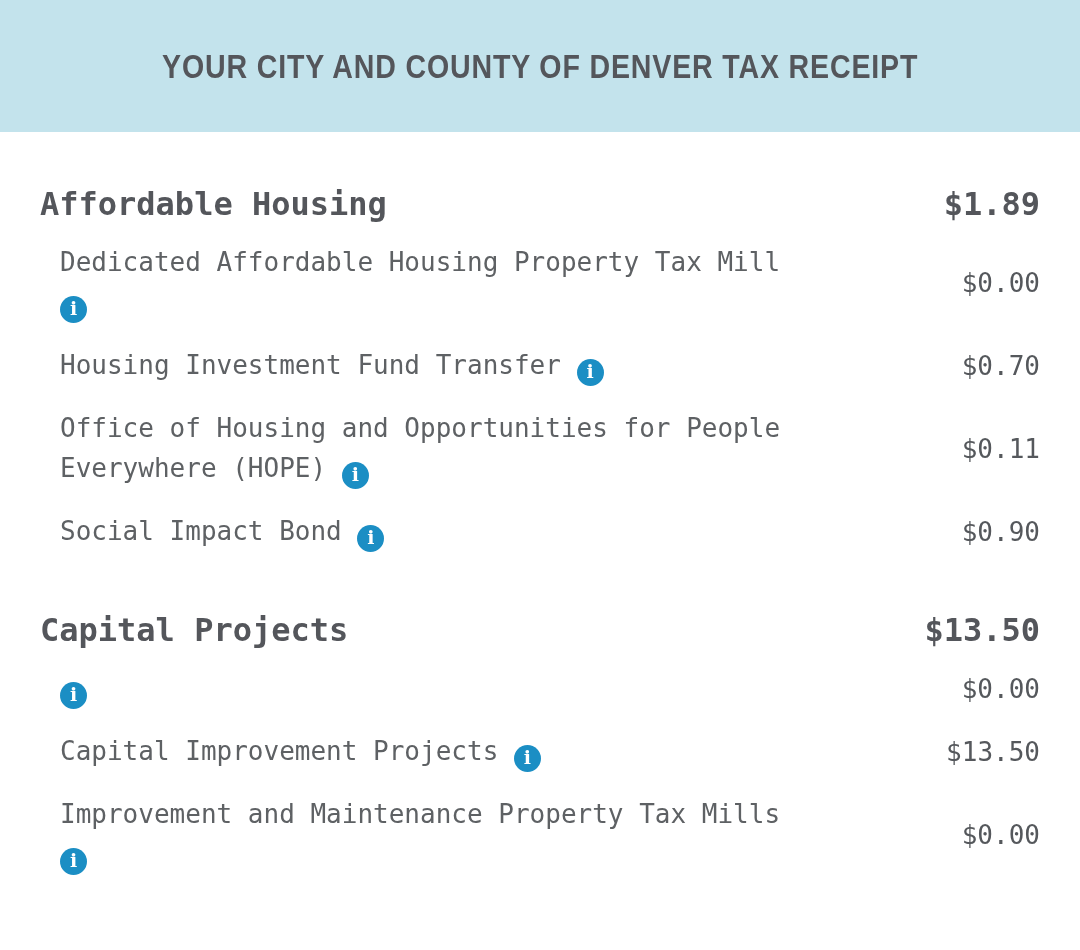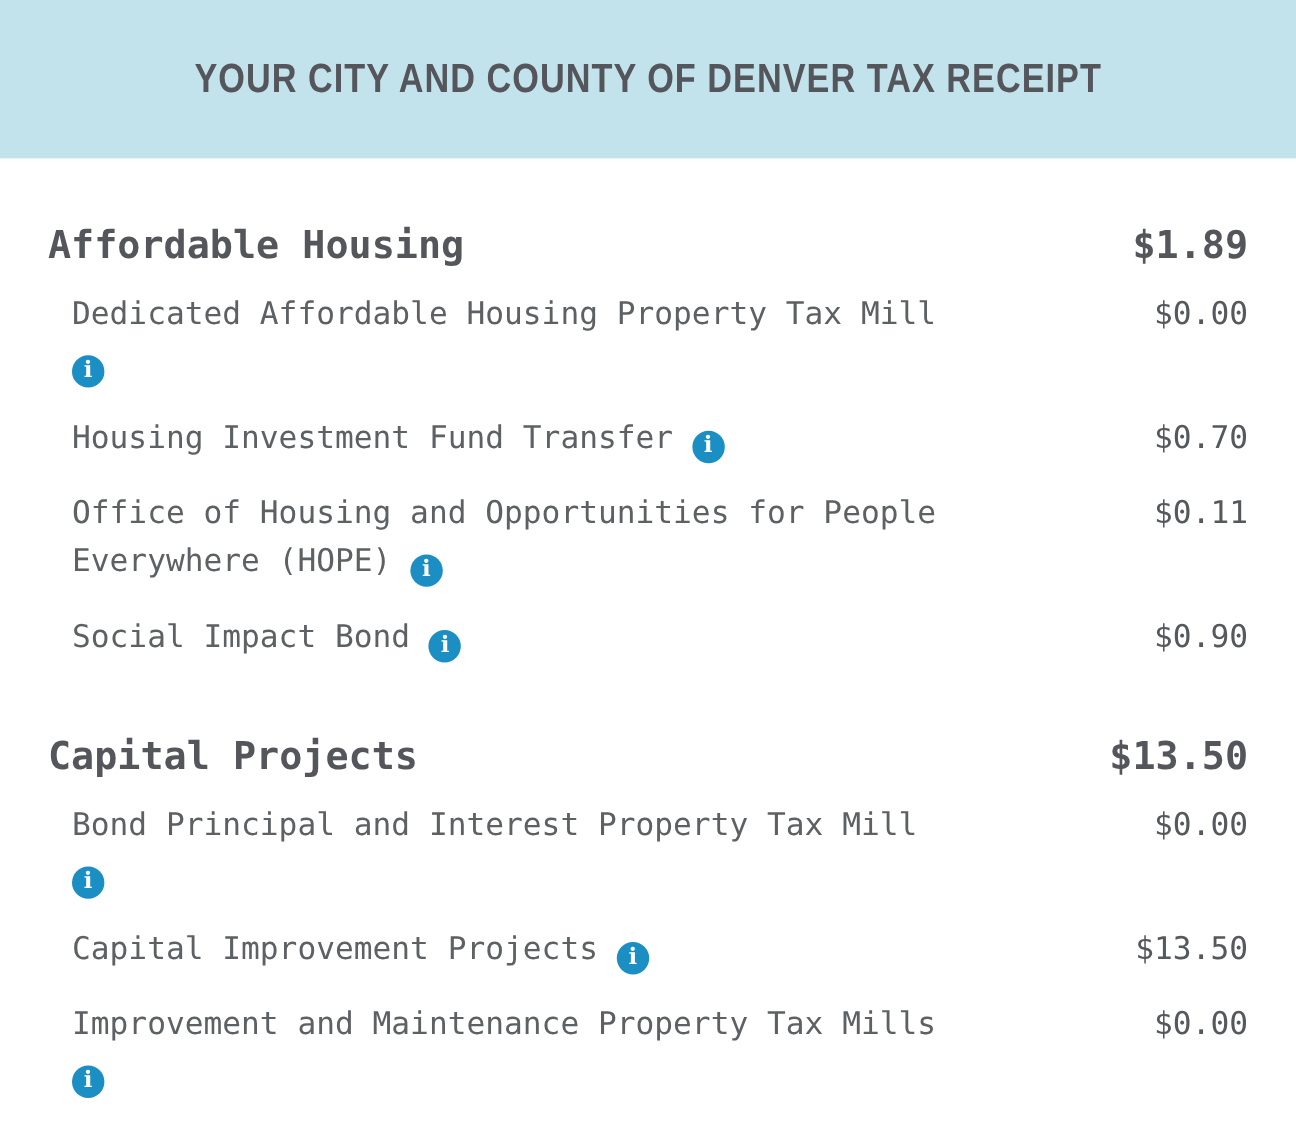--- a/index.html
+++ b/index.html
@@ -44,21 +44,21 @@
     line-height: 40px;
     font-weight: bold;
     color: var(--heading-text, #54565b);
   }
   .section + .section .section-header { margin-top: 58px; }
   .section-total { white-space: nowrap; }
 
   .item-row {
     display: flex;
     justify-content: space-between;
-    align-items: flex-start;
+    align-items: center;
     margin: 22px 0 0 20px;
     font-size: 26px;
     line-height: 40px;
   }
   .items .item-row:first-child { margin-top: 18px; }
   .item-label-wrap {
     max-width: 730px;
     color: var(--body-text, #5e6164);
   }
   .item-amount {
@@ -146,21 +146,20 @@
   </div>
 
   <div class="section">
     <div class="section-header">
       <div class="section-name">Capital Projects</div>
       <div class="section-total">$13.50</div>
     </div>
     <div class="items">
   <div class="item-row">
     <div class="item-label-wrap">
-      <span class="item-label">Bond Principal and Interest Property Tax Mill</span>
       <span class="info-icon">
                 <span class="info-glyph">i</span>
               </span>
     </div>
     <div class="item-amount">$0.00</div>
   </div>
 
   <div class="item-row">
     <div class="item-label-wrap">
       <span class="item-label">Capital Improvement Projects</span>

